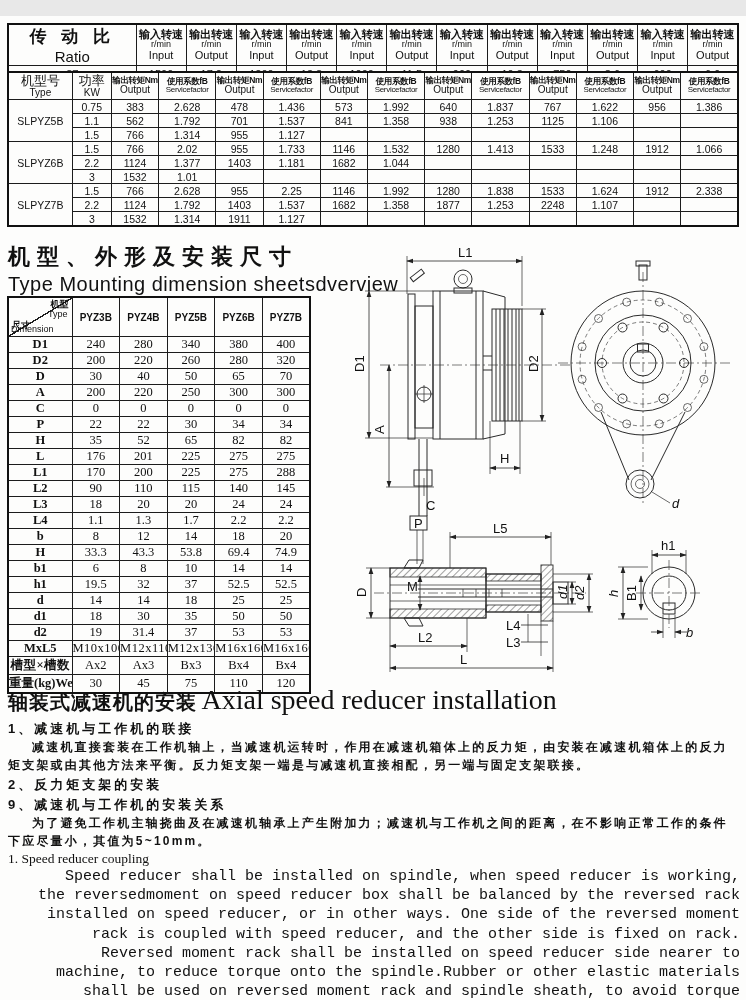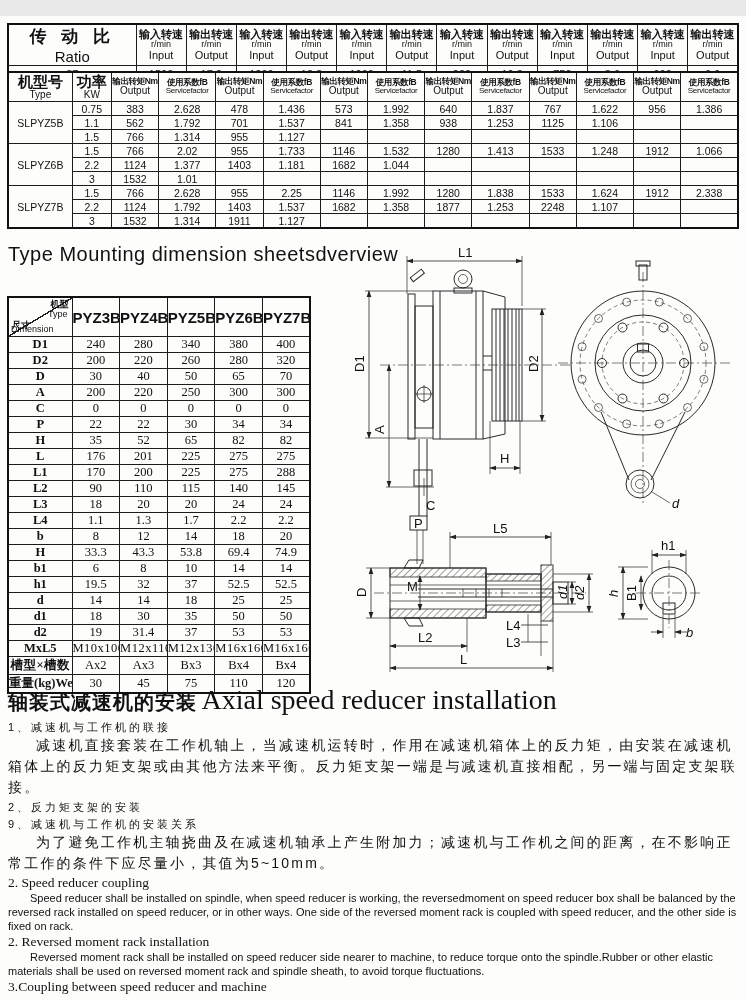--- a/index.html
+++ b/index.html
@@ -14,33 +14,33 @@
   .hcn{font-weight:bold;font-size:11px;}
   .hunit{font-size:9px;}
   .hen{font-size:11px;}
   .rcn{font-size:17px;font-weight:bold;letter-spacing:5px;}
   .ren{font-size:15px;}
   #ratio-table .drow td{height:16px;font-size:11px;}
   #ratio-table .rv{font-size:13px;}
   
   #power-table{left:7px;top:55px;width:732px;}
   #power-table .ph{line-height:1.05;padding:1px 0;}
-  .hcn2{font-weight:bold;font-size:15px;}
+  .hcn2{font-weight:normal;font-size:13px;}
   .hen2{font-size:10px;}
   .hcn3{font-weight:bold;font-size:8.5px;letter-spacing:-0.4px;}
   .hen3{font-size:8px;letter-spacing:-0.3px;}
   #power-table .drow2 td{height:13px;font-size:10.5px;}
   #power-table .model{font-size:11px;}
   
   .dim-title{position:absolute;left:8px;top:226px;white-space:nowrap;}
   .dim-title-cn{font-size:22px;font-weight:bold;letter-spacing:7px;}
   .dim-title-en{font-size:20px;letter-spacing:0.5px;margin-top:1px;}
   
   #dim-table{left:7px;top:280px;width:304px;}
-  #dim-table .mh{font-size:15px;font-weight:bold;height:38px;}
+  #dim-table .mh{font-size:10px;font-weight:bold;height:38px;}
   #dim-table .dimrow td{height:15px;font-family:"Liberation Serif",serif;font-size:12.5px;}
   #dim-table .dlab{font-weight:600;}
   #dim-table .small{font-size:10.5px;letter-spacing:0.5px;}
   #dim-table .tiny{font-size:9px;letter-spacing:0;}
   .corner{position:relative;height:38px;}
   .corner::before{content:"";position:absolute;inset:0;
      background:linear-gradient(to bottom right,transparent calc(50% - 0.7px),#1c1c1c calc(50% - 0.7px),#1c1c1c calc(50% + 0.7px),transparent calc(50% + 0.7px));}
   .corner span{position:absolute;font-size:9px;line-height:1;}
   .c1{top:2px;right:3px;font-weight:bold;}
   .c2{top:12px;right:4px;}
@@ -52,24 +52,24 @@
   #drawings .thin{stroke:#2a2a2a;stroke-width:0.7;fill:none;}
   #drawings .cl{stroke:#444;stroke-width:0.7;fill:none;stroke-dasharray:10 3 2 3;}
   #drawings .dsh{stroke:#444;stroke-width:0.7;fill:none;stroke-dasharray:4 3;}
   #drawings .dim{stroke:#2a2a2a;stroke-width:0.8;fill:none;}
   #drawings text{font-family:"Liberation Sans",sans-serif;font-size:13px;fill:#111;}
   
   .install{position:absolute;left:8px;top:668px;width:732px;}
   .install-title{margin-bottom:4px;}
   .it-cn{font-size:20px;font-weight:bold;letter-spacing:1px;}
   .it-en{font-family:"Liberation Serif",serif;font-size:28px;}
-  .cn-h{font-size:11px;font-weight:normal;letter-spacing:3px;margin-top:2px;}
-  .cn-b{font-size:14px;font-weight:400;letter-spacing:2.2px;line-height:1.5;text-indent:2em;}
+  .cn-h{font-size:13px;font-weight:bold;letter-spacing:3px;margin-top:2px;}
+  .cn-b{font-size:12px;font-weight:700;letter-spacing:2.2px;line-height:1.5;text-indent:2em;}
   .en-h{font-family:"Liberation Serif",serif;font-size:13.5px;margin-top:1px;}
-  .en-b{font-family:Liberation Sans, sans-serif;font-size:11px;line-height:1.28;text-indent:2em;}
+  .en-b{font-family:Liberation Mono, monospace;font-size:15px;line-height:1.28;text-indent:2em;text-align:right;}
 </style>
 </head>
 <body>
 
 <div class="page">
 
   <table id="ratio-table" class="tbl">
       <colgroup>
         <col style="width:128px">
         <col>
@@ -380,20 +380,21 @@
           <td></td>
           <td></td>
           <td></td>
           <td></td>
           <td></td>
         </tr>
       </tbody>
     </table>
 
   <div class="dim-title">
+    <div class="dim-title-cn">机型、外形及安装尺寸</div>
     <div class="dim-title-en">Type Mounting dimension sheetsdverview</div>
   </div>
 
   <table id="dim-table" class="tbl">
       <colgroup>
         <col style="width:64px">
         <col>
         <col>
         <col>
         <col>
@@ -815,21 +816,20 @@
       <span class="it-en">Axial speed reducer installation</span>
     </div>
     <div id="cn-items">
         <div class="cn-h">1、减速机与工作机的联接</div>
         <div class="cn-b">减速机直接套装在工作机轴上，当减速机运转时，作用在减速机箱体上的反力矩，由安装在减速机箱体上的反力矩支架或由其他方法来平衡。反力矩支架一端是与减速机直接相配，另一端与固定支架联接。</div>
         <div class="cn-h">2、反力矩支架的安装</div>
         <div class="cn-h">9、减速机与工作机的安装关系</div>
         <div class="cn-b">为了避免工作机主轴挠曲及在减速机轴承上产生附加力；减速机与工作机之间的距离，在不影响正常工作的条件下应尽量小，其值为5~10mm。</div>
       </div>
     <div id="en-items">
-        <div class="en-h">2. Speed reducer coupling</div>
+        <div class="en-h">1. Speed reducer coupling</div>
         <div class="en-b">Speed reducer shall be installed on spindle, when speed reducer is working, the reversedmoment on speed reducer box shall be balanced by the reversed rack installed on speed reducer, or in other ways. One side of the reversed moment rack is coupled with speed reducer, and the other side is fixed on rack.</div>
-        <div class="en-h">2. Reversed moment rack installation</div>
         <div class="en-b">Reversed moment rack shall be installed on speed reducer side nearer to machine, to reduce torque onto the spindle.Rubber or other elastic materials shall be used on reversed moment rack and spindle sheath, to avoid torque fluctuations.</div>
         <div class="en-h">3.Coupling between speed reducer and machine</div>
       </div>
   </div>
 
 </div>
 
 </body></html>

